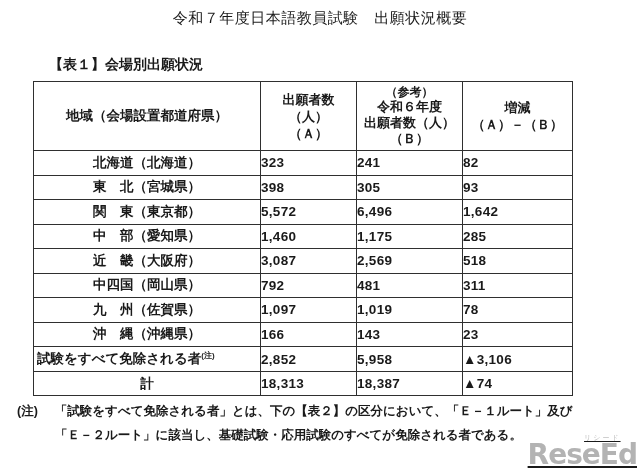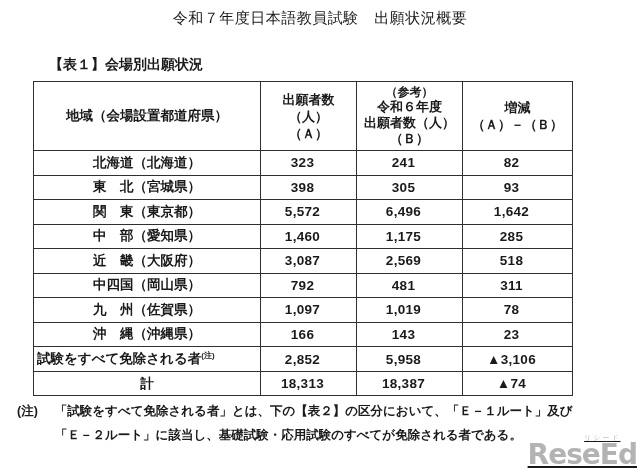--- a/index.html
+++ b/index.html
@@ -40,21 +40,21 @@
   th.h-region { width:227px; height:69px; font-size:13.5px; }
   th.h-col { font-size:13px; text-align:center; }
   col.c1 { width:227px; }
   col.c2 { width:96px; }
   col.c3 { width:106px; }
   col.c4 { width:110px; }
   .hline { display:block; line-height:17px; font-size:13px; }
   .hline.small { font-size:12px; line-height:14px; }
   .hline.tight { line-height:16px; }
   td.c-region { text-align:center; font-size:13.5px; height:24.5px; }
-  td.c-num { text-align:center; font-size:13.5px; padding-right:12px; letter-spacing:0.3px; }
+  td.c-num { text-align:left; font-size:13.5px; padding-right:12px; letter-spacing:0.3px; }
   tr.exempt-row td { height:25px; }
   tr.total-row td { height:24px; }
   td.c-region.left { text-align:left; padding-left:3px; }
   sup.note-sup { font-size:8px; font-weight:600; vertical-align:super; line-height:0; }
   .footnote {
     position:absolute;
     left:17px; top:403px;
     font-size:12.5px;
     font-weight:600;
     line-height:17px;

